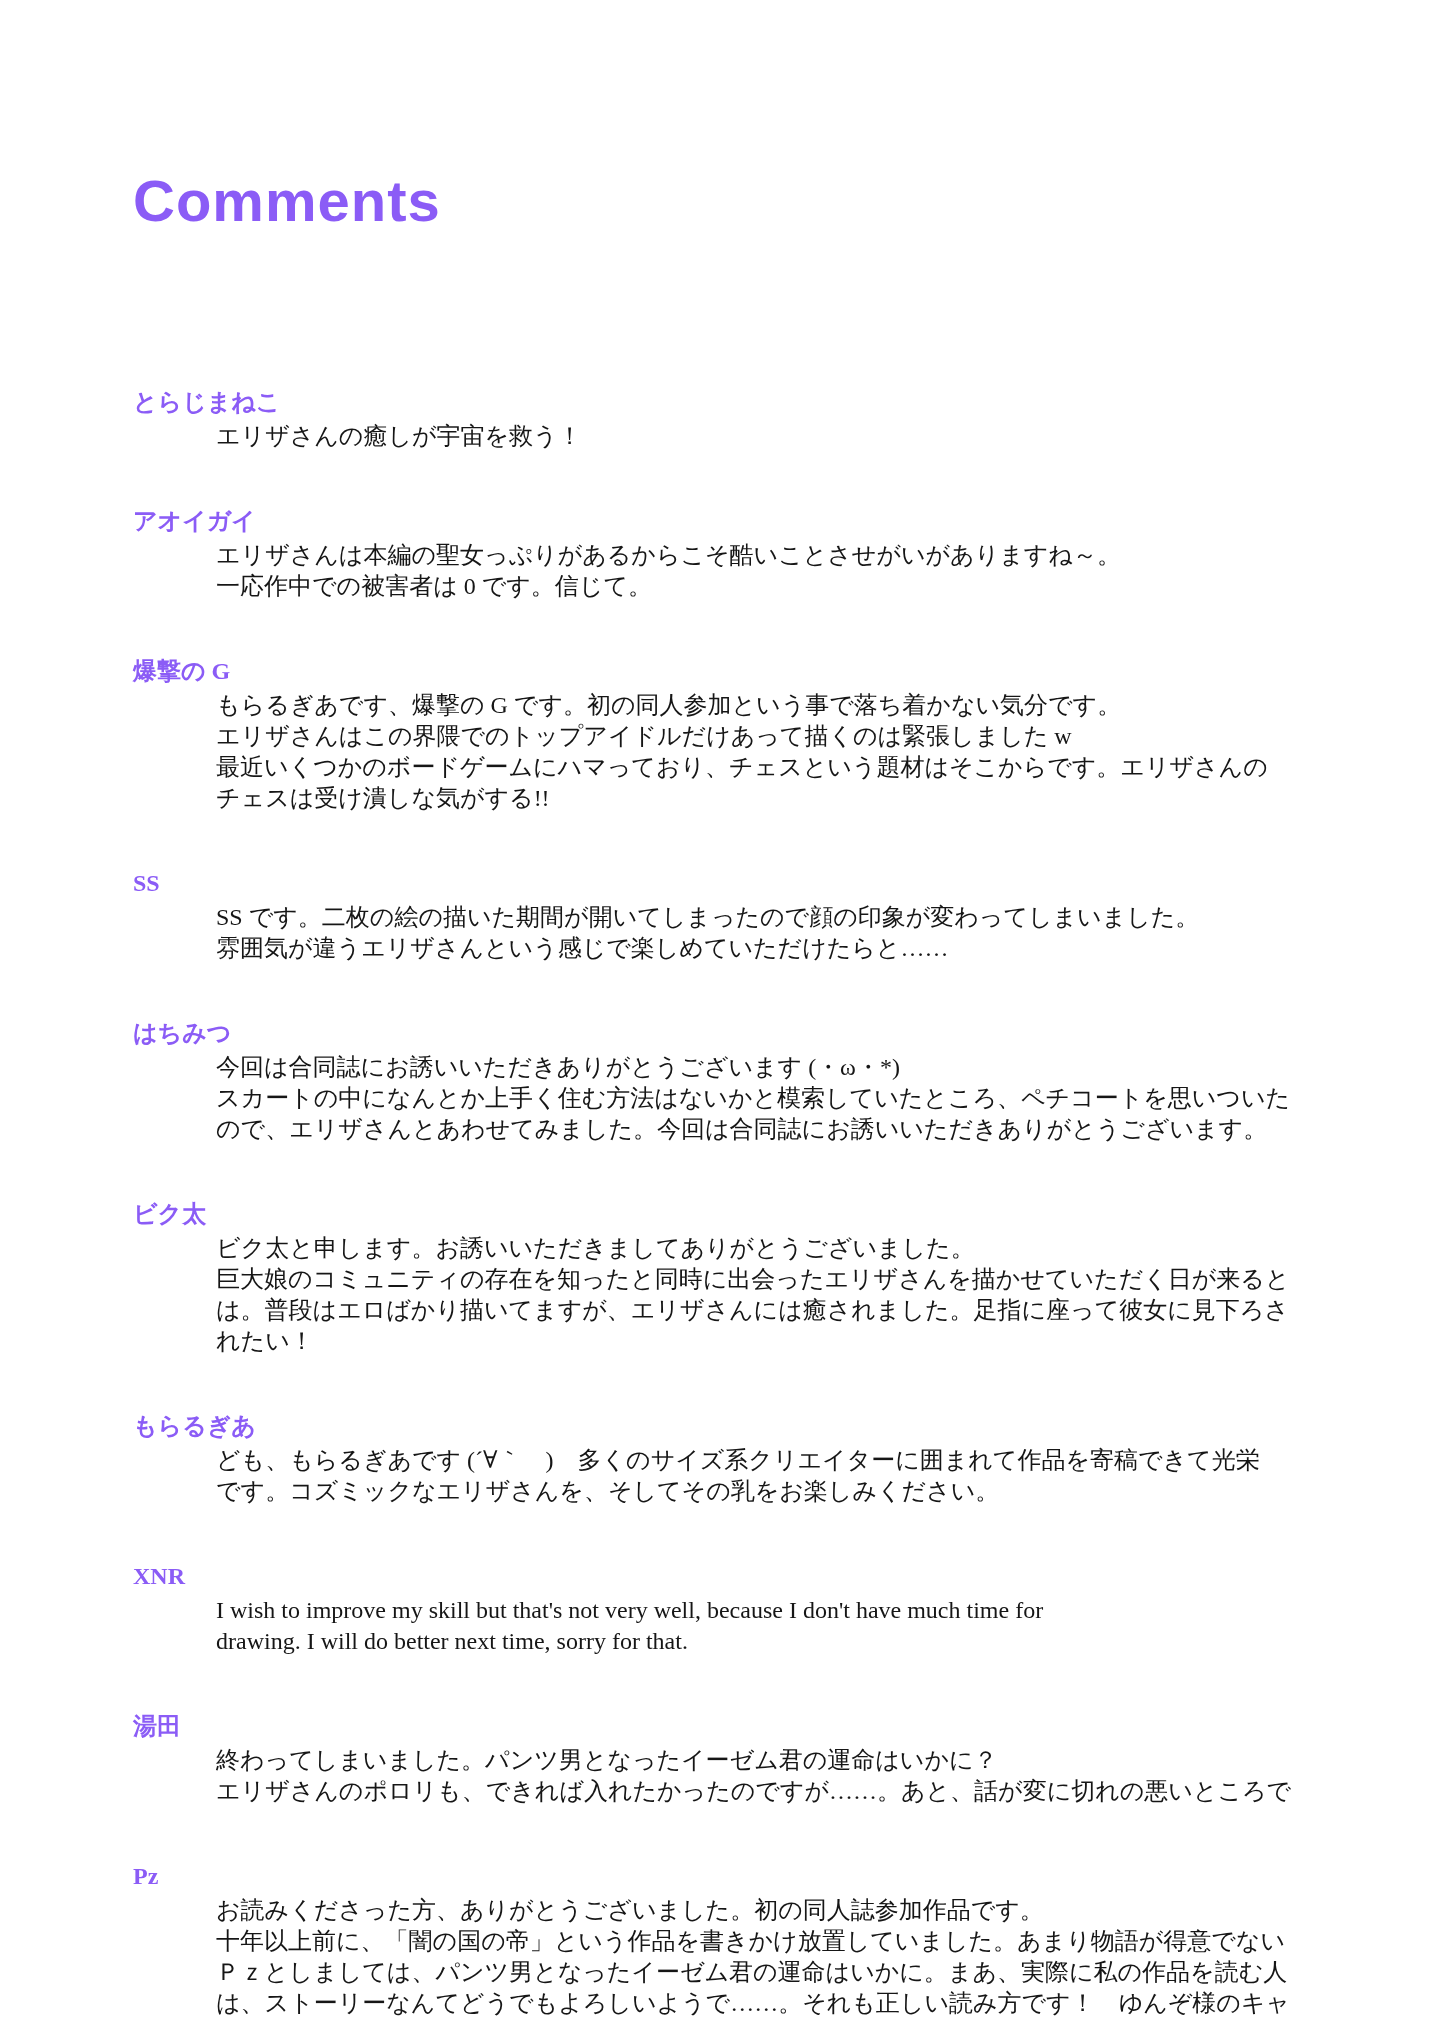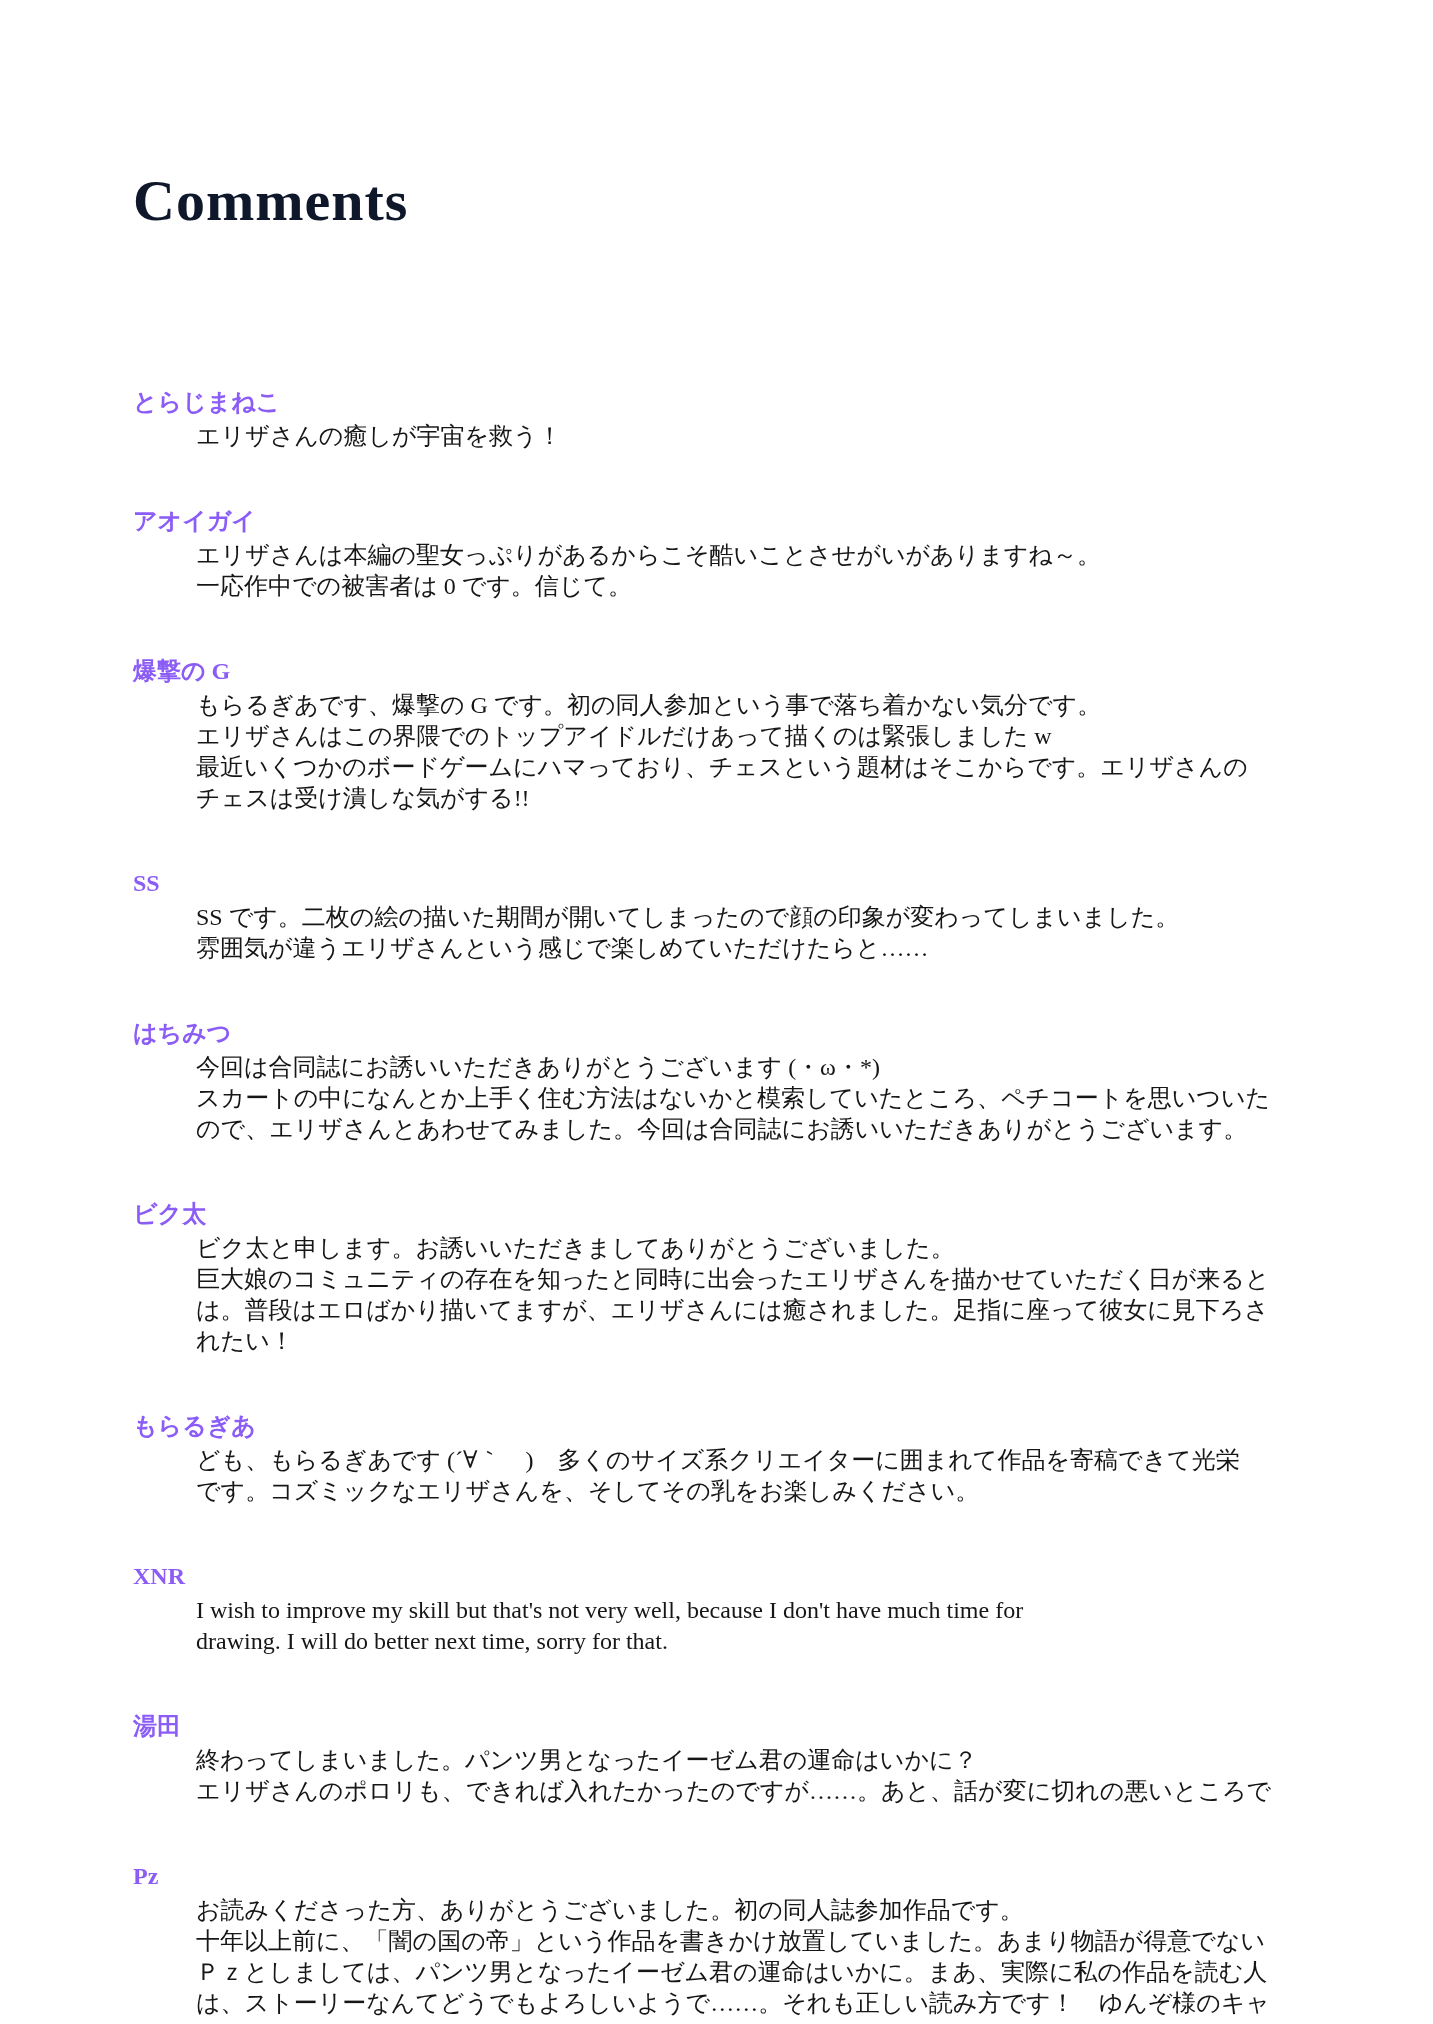--- a/index.html
+++ b/index.html
@@ -12,26 +12,26 @@
     width: 1433px;
     height: 2024px;
     background: #ffffff;
     color: #111111;
     overflow: hidden;
     font-family: "Liberation Serif", "DejaVu Serif", serif;
   }
   .doc-title {
     margin: 0;
     padding: 168px 0 0 133px;
-    font-family: Liberation Serif, serif;
+    font-family: Liberation Sans, sans-serif;
     font-weight: bold;
     font-size: 58px;
     line-height: 1.15;
     letter-spacing: 1px;
-    color: #0f172a;
+    color: #8b5cf6;
   }
   .comments {
     margin: 152px 60px 0 133px;
   }
   .comment {
     margin-bottom: 54px;
   }
   .cname {
     margin: 0 0 3px 0;
     font-size: 24px;
@@ -41,20 +41,21 @@
     color: #8b5cf6;
   }
   .clines {
     margin-left: 63px;
   }
   .cline {
     font-size: 24px;
     line-height: 31px;
     white-space: nowrap;
     color: #161616;
+    margin-left: 20px;
   }
 </style>
 </head>
 <body>
 
 <div class="page">
   <h1 class="doc-title">Comments</h1>
 
   <div class="comments">
   <section class="comment">

